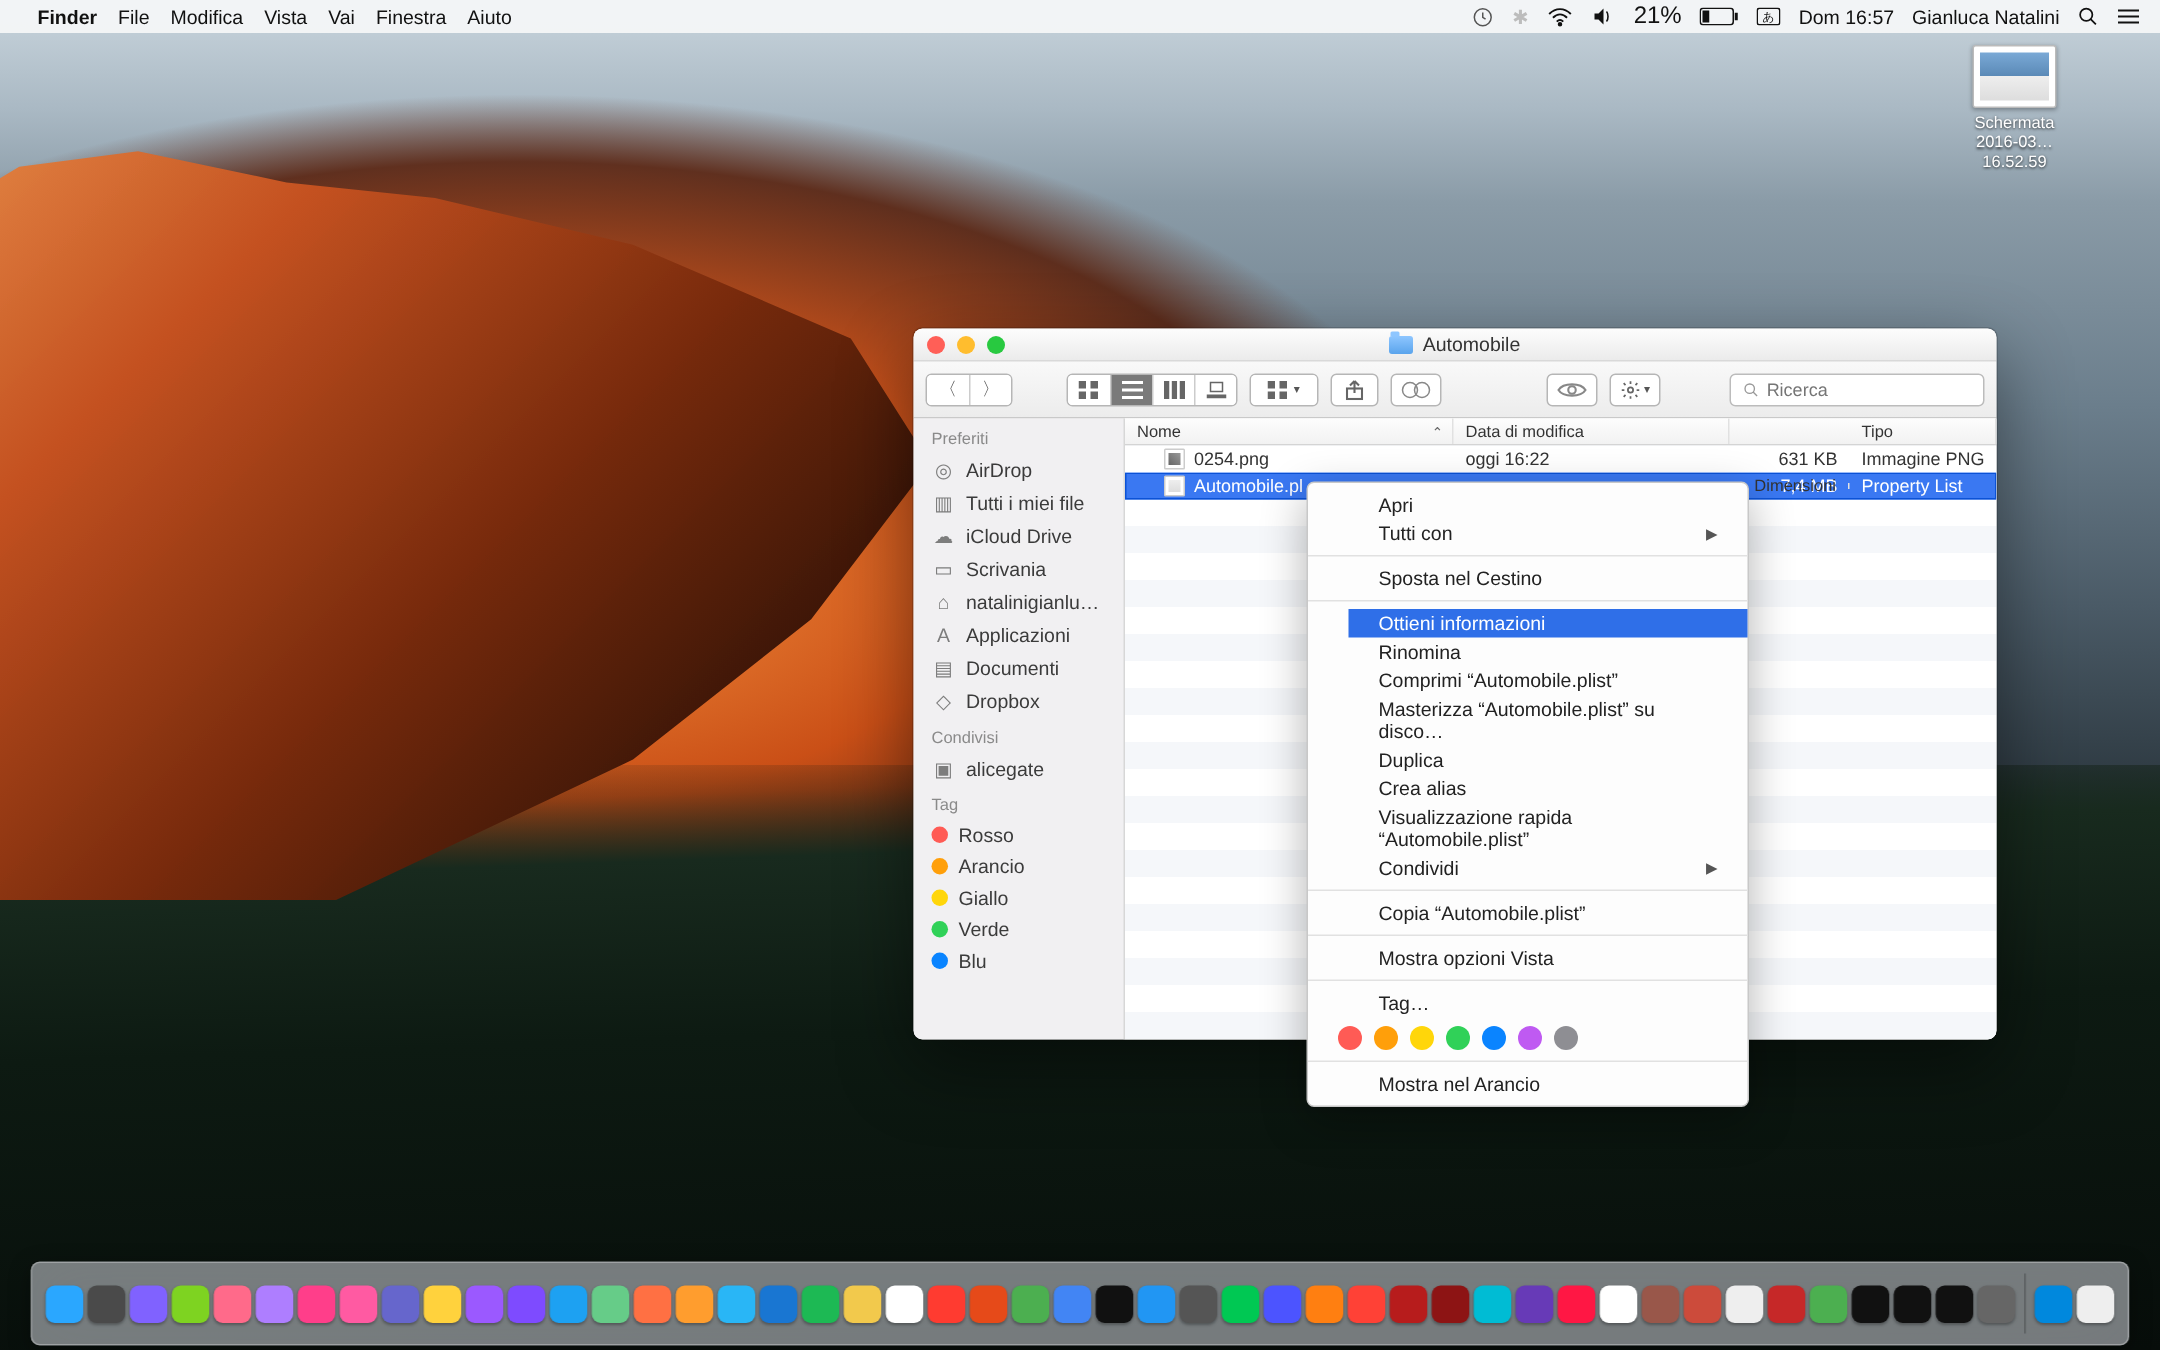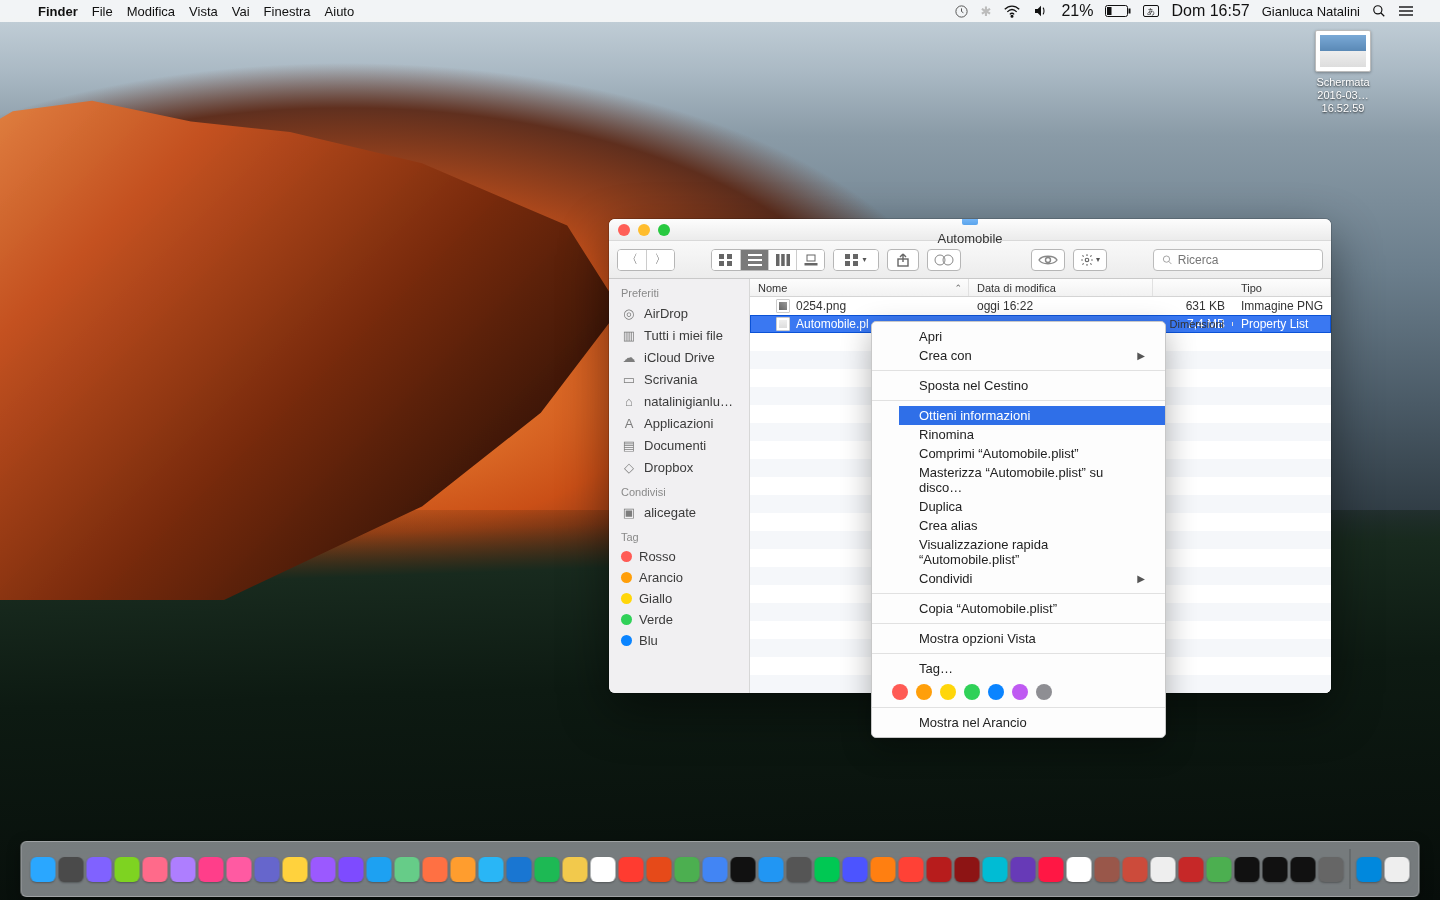--- a/index.html
+++ b/index.html
@@ -27,21 +27,21 @@
     background:
       linear-gradient(135deg, #e89050 0%, #c7592a 25%, #7e3417 55%, #2a1710 90%);
     clip-path: polygon(0% 12%, 8% 6%, 20% 4%, 35% 8%, 50% 10%, 70% 16%, 92% 28%, 100% 44%, 88% 64%, 70% 82%, 40% 100%, 0% 100%);
     filter: contrast(1.1) brightness(.95);
   }
 
   
   .menubar { position:absolute; top:0; left:0; right:0; height:22px;
     background:rgba(245,246,247,.93); backdrop-filter:blur(20px);
     display:flex; align-items:center; font-size:13px; color:#111;
-    padding:0 26px; z-index:100; }
+    padding:0 13px; z-index:100; }
   .menubar .apple { font-size:15px; margin-right:12px; }
   .menubar .app-name { font-weight:600; margin-right:14px; }
   .menubar .mitem { margin-right:14px; cursor:default; }
   .menubar .spacer { flex:1; }
   .menubar .right { display:flex; align-items:center; gap:12px; }
   .menubar .right .ico { display:inline-flex; align-items:center; }
   .menubar svg { display:block; }
 
   
   .desk-icon { position:absolute; top:30px; right:55px; width:84px; text-align:center; }
@@ -51,21 +51,21 @@
 
   
   .finder { position:absolute; top:219px; left:609px; width:722px; height:474px;
     background:#f6f6f6; border-radius:6px; box-shadow:0 18px 50px rgba(0,0,0,.45), 0 0 0 1px rgba(0,0,0,.15);
     display:flex; flex-direction:column; overflow:hidden; z-index:50;}
   .titlebar { height:22px; display:flex; align-items:center; justify-content:center; position:relative;
     background:linear-gradient(#fdfdfd,#ebebeb); border-bottom:1px solid #d9d9d9;}
   .tl-controls { position:absolute; left:9px; top:5px; display:flex; gap:8px;}
   .tl-controls span{width:12px;height:12px;border-radius:50%;}
   .tlc-red{background:#ff5f57;} .tlc-yel{background:#ffbd2e;} .tlc-grn{background:#28c940;}
-  .title-inner{display:flex;align-items:center;gap:6px;font-size:13px;color:#333;flex-direction:column;}
+  .title-inner{display:flex;align-items:center;gap:6px;font-size:13px;color:#333;}
   .folder-ico{width:16px;height:12px;background:linear-gradient(#8ec6ff,#5aa4ec);border-radius:2px;position:relative;}
   .folder-ico::before{content:'';position:absolute;top:-3px;left:1px;width:6px;height:3px;background:#8ec6ff;border-radius:1px 1px 0 0;}
 
   .toolbar{height:38px;background:linear-gradient(#f9f9f9,#ececec);border-bottom:1px solid #c9c9c9;
     display:flex;align-items:center;padding:0 8px;gap:8px;}
   .tb-seg{display:flex;border:1px solid #b6b6b6;border-radius:4px;overflow:hidden;background:#fff;height:22px;}
   .tb-seg button{border:none;background:#fff;width:28px;display:flex;align-items:center;justify-content:center;color:#555;font-size:12px;}
   .tb-seg button+button{border-left:1px solid #ccc;}
   .tb-seg button.active{background:#7a7a7a;color:#fff;}
   .tb-btn{border:1px solid #b6b6b6;border-radius:4px;background:#fff;height:22px;min-width:32px;
@@ -165,21 +165,21 @@
           <rect x="23.5" y="3.5" width="2" height="5" fill="#111"></rect>
           <rect x="2" y="2" width="4.5" height="8" fill="#111"></rect>
         </svg>
       </span>
     <span class="ico">
         <svg width="16" height="12" viewBox="0 0 16 12" fill="none" stroke="#111">
           <rect x="0.5" y="0.5" width="15" height="11" rx="1.5"></rect>
           <text x="8" y="9" text-anchor="middle" font-size="8" fill="#111" stroke="none">あ</text>
         </svg>
       </span>
-    <span style="font-size:16px">Dom 16:57</span>
+    <span style="font-size:13px">Dom 16:57</span>
     <span style="font-size:13px">Gianluca Natalini</span>
     <span class="ico">
         <svg width="14" height="14" viewBox="0 0 24 24" fill="none" stroke="#111" stroke-width="2">
           <circle cx="10" cy="10" r="7"></circle>
           <path d="M15 15l6 6"></path>
         </svg>
       </span>
     <span class="ico">
         <svg width="16" height="12" viewBox="0 0 16 12" stroke="#111" stroke-width="1.4">
           <line x1="1" y1="2" x2="15" y2="2"></line>
@@ -387,21 +387,21 @@
         </div>
     </div>
   </div>
 </div>
 
 <div class="ctxmenu" id="ctxmenu">
     <div class="ctx-item">
       <span>Apri</span>
     </div>
     <div class="ctx-item">
-      <span>Crea con</span>
+      <span>Tutti con</span>
       <span class="ctx-sub">▶</span>
     </div>
     <div class="ctx-sep"></div>
     <div class="ctx-item">
       <span>Sposta nel Cestino</span>
     </div>
     <div class="ctx-sep"></div>
     <div class="ctx-item sel">
       <span>Ottieni informazioni</span>
     </div>

